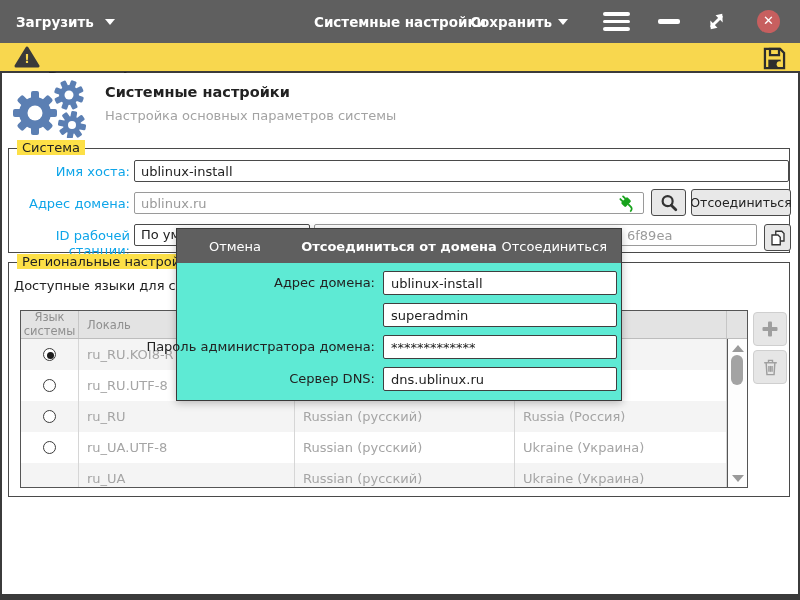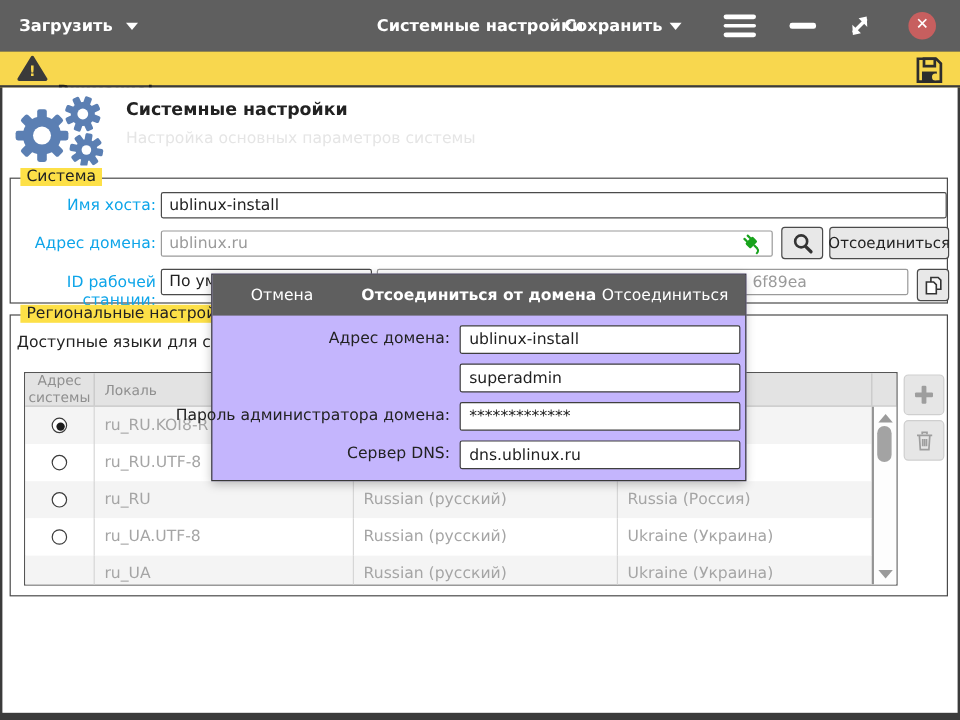--- a/index.html
+++ b/index.html
@@ -26,21 +26,21 @@
              display:flex; align-items:center; }
   .warn-text { font-size:13px; color:#222; font-weight:bold; margin-left:8px;margin-top:39px; }
   .warn-icon { margin-left:14px; }
   .save-floppy { position:absolute; right:12px; top:2px; cursor:pointer; }
 
   
   .content { position:absolute; left:2px; top:73px; width:796px; height:521px; background:#fff; }
   
 
   .page-title { position:absolute; left:105px; top:84px; font-size:14.5px; font-weight:bold; color:#222; }
-  .page-subtitle { position:absolute; left:105px; top:108px; font-size:13px; color:#e5e5e5; }
+  .page-subtitle { position:absolute; left:105px; top:108px; font-size:13px; color:#a3a3a3; }
   .gears { position:absolute; left:8px; top:80px; }
 
   .fieldset { position:absolute; border:1px solid #4a4a4a; background:#fff; }
   .fs-system { left:8px; top:148px; width:782px; height:105px; }
   .fs-regional { left:8px; top:262px; width:782px; height:235px; }
   .legend { position:absolute; top:-9px; left:8px; background:#fde047; padding:0 5px; font-size:13px; color:#222; }
 
   .flabel { position:absolute; width:126px; text-align:right; font-size:13px; color:#0ea5e9; }
   .tinput { position:absolute; height:22px; border:1px solid #4a4a4a; border-radius:2px; background:#fff; font-family:"DejaVu Sans",sans-serif;
             font-size:13px; color:#222; padding:0 6px; outline:none; }
@@ -69,21 +69,21 @@
   .vscroll { position:absolute; right:0; top:28px; bottom:0; width:20px; border-left:1px solid #555; background:#fdfdfd; }
   .sb-arrow { position:absolute; left:4px; width:0; height:0; border-left:6px solid transparent; border-right:6px solid transparent; cursor:pointer; }
   .sb-up { top:6px; border-bottom:7px solid #9a9a9a; }
   .sb-down { bottom:5px; border-top:7px solid #9a9a9a; }
   .sb-thumb { position:absolute; left:3px; top:16px; width:12px; height:30px; background:#a3a3a3; border-radius:6px; cursor:pointer; }
 
   .sq-btn { position:absolute; left:753px; width:34px; height:34px; background:#e6e6e6; border:1px solid #cfcfcf; border-radius:4px;
             display:flex; align-items:center; justify-content:center; cursor:pointer; }
 
   
-  .modal { position:absolute; left:176px; top:228px; width:446px; height:173px; background:#c4b5fd; border:1px solid #3a3a3a;
+  .modal { position:absolute; left:176px; top:228px; width:446px; height:173px; background:#5eead4; border:1px solid #3a3a3a;
            box-shadow:0 2px 8px rgba(0,0,0,.25); }
   .modal-head { position:absolute; left:0; top:0; right:0; height:34px; background:#5f5f5f; display:flex; align-items:center; }
   .mh-btn { color:#fff; font-size:13px; cursor:pointer; }
   .mh-cancel { position:absolute; left:32px; }
   .mh-title { position:absolute; left:0; right:0; text-align:center; color:#fff; font-size:13px; font-weight:bold; }
   .mh-ok { position:absolute; right:14px; }
   .modal-body { position:absolute; left:0; top:34px; right:0; bottom:0; }
   .mrow { position:absolute; left:0; width:100%; height:24px; }
   .mlabel { position:absolute; right:246px; top:4px; font-size:13px; color:#222; white-space:nowrap; }
   .minput { position:absolute; left:206px; top:0; width:234px; height:24px; border:1px solid #3f3f3f; border-radius:2px; font-size:13px;
@@ -230,21 +230,21 @@
     </span>
   </div>
 
   <div class="fieldset fs-regional">
     <span class="legend">Региональные настройки</span>
   </div>
   <div class="avail-text">Доступные языки для систе</div>
 
   <div class="table">
     <div class="thead">
-      <div class="th c1">Адрес системы</div>
+      <div class="th c1">Язык системы</div>
       <div class="th c2">Локаль</div>
       <div class="th c3"></div>
       <div class="th c4"></div>
     </div>
     <div>
         <div class="trow alt">
           <div class="tc c1">
             <span class="radio sel"></span>
           </div>
           <div class="tc c2">ru_RU.KOI8-R</div>

